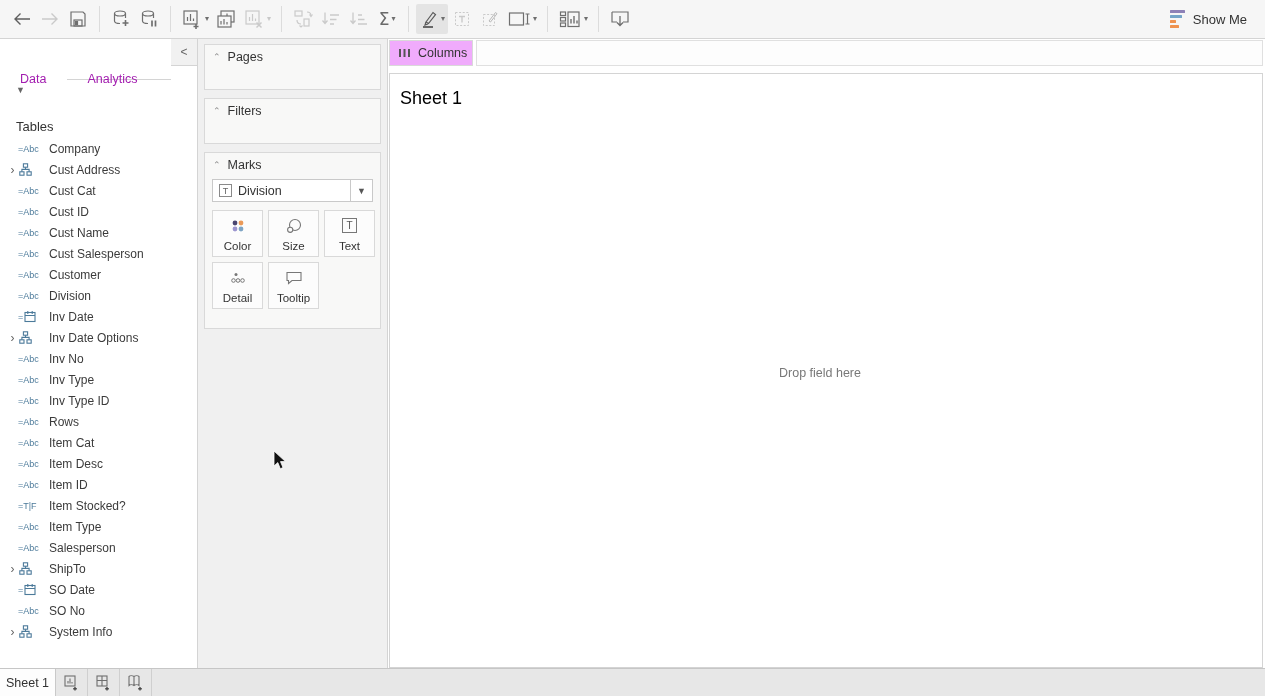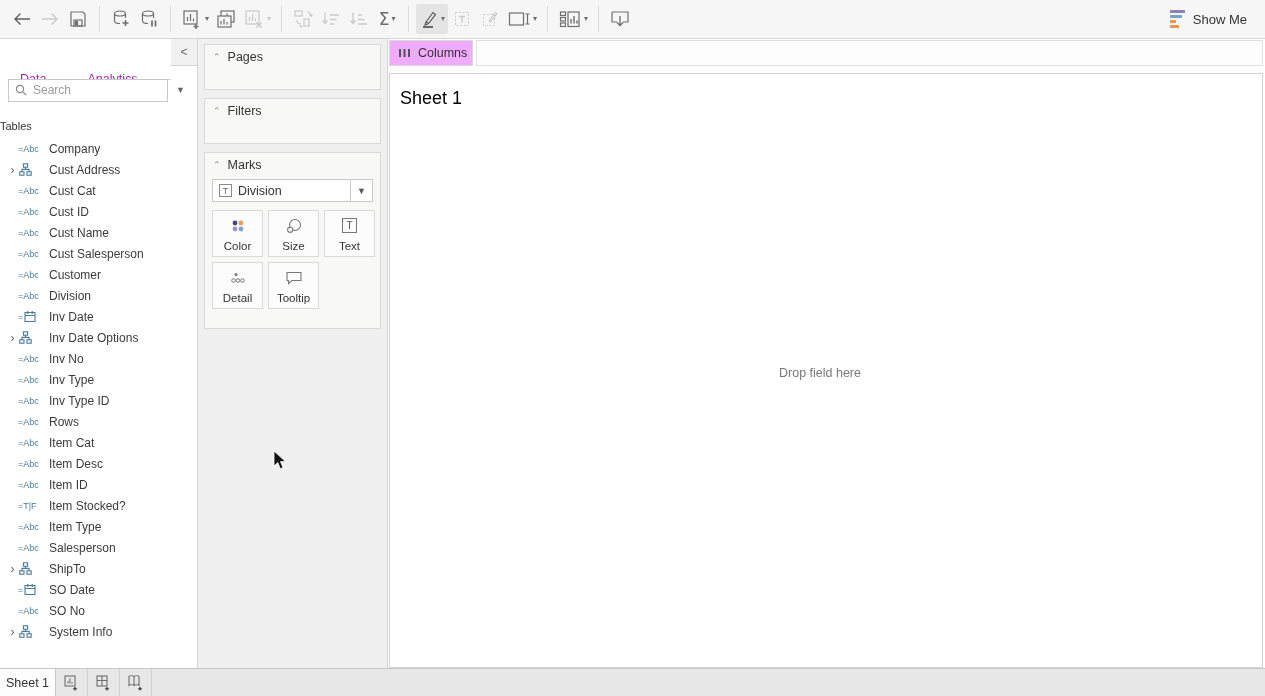--- a/index.html
+++ b/index.html
@@ -31,21 +31,21 @@
   .dp-tab.active { background:#fff; border-right:1px solid #d4d4d4; }
   .dp-tab.inactive { background:#f1f1f1; border-bottom:1px solid #d4d4d4; flex:1; }
   .dp-collapse { width:26px; background:#f1f1f1; border-bottom:1px solid #d4d4d4; display:flex; align-items:center; justify-content:center; color:#666; font-size:12px; }
   .datasource-row { height:29px; flex:none; display:flex; align-items:center; padding:0 8px; gap:7px; border-bottom:1px solid #e3e3e3; }
   .ds-label { font-size:12.5px; color:#333; white-space:nowrap; }
   .search-row { height:48px; flex:none; display:flex; align-items:center; padding:0 8px; }
   .search-box { width:160px; height:23px; border:1px solid #c9c9c9; background:#fff; display:flex; align-items:center; padding:0 6px; gap:6px; }
   .search-box input { border:none; outline:none; width:110px; font-size:12px; color:#333; font-family:inherit; background:transparent; }
   .search-box input::placeholder { color:#9b9b9b; }
   .search-caret { margin-left:8px; color:#666; font-size:9px; }
-  .tables-header { height:24px; flex:none; display:flex; align-items:center; font-size:11px; color:#333; }
+  .tables-header { height:24px; flex:none; display:flex; align-items:center; padding-left:16px; font-size:13px; color:#333; }
   .field-list { flex:1; overflow:hidden; }
   .field-row { height:21px; display:flex; align-items:center; }
   .expander { width:11px; margin-left:7px; color:#666; font-size:12px; text-align:center; flex:none; }
   .ftype { width:31px; flex:none; color:#4c7a9a; font-size:9px; letter-spacing:0; display:flex; align-items:center; white-space:nowrap; }
   .ftype .eq { font-size:9px; margin-right:1px; color:#4c7a9a; }
   .flabel { font-size:12px; color:#3b3b3b; white-space:nowrap;text-align:center; }
 
   
   .shelf-panel { width:190px; background:#f0f0f0; border-right:1px solid #d4d4d4; padding:5px 6px; }
   .card { background:#f8f8f7; border:1px solid #d9d9d9; margin-bottom:8px; }
@@ -246,27 +246,20 @@
 
   <div class="main">
 
     <div class="data-panel">
       <div class="dp-tabs">
         <div class="dp-tab active">Data</div>
         <div class="dp-tab inactive">Analytics</div>
         <div class="dp-collapse">&lt;</div>
       </div>
       <div class="search-row">
-        <div class="search-box">
-          <svg width="12" height="12" viewBox="0 0 12 12">
-              <circle cx="5" cy="5" r="3.6" fill="none" stroke="#8a8a8a" stroke-width="1.2"></circle>
-              <path d="M7.8 7.8 L11 11" stroke="#8a8a8a" stroke-width="1.2"></path>
-            </svg>
-          <input type="text" placeholder="Search" style="">
-        </div>
         <span class="search-caret">▼</span>
       </div>
       <div class="tables-header">Tables</div>
       <div class="field-list">
           <div class="field-row">
     <span class="expander"></span>
     <span class="ftype">=Abc</span>
     <span class="flabel">Company</span>
   </div>
           <div class="field-row">

